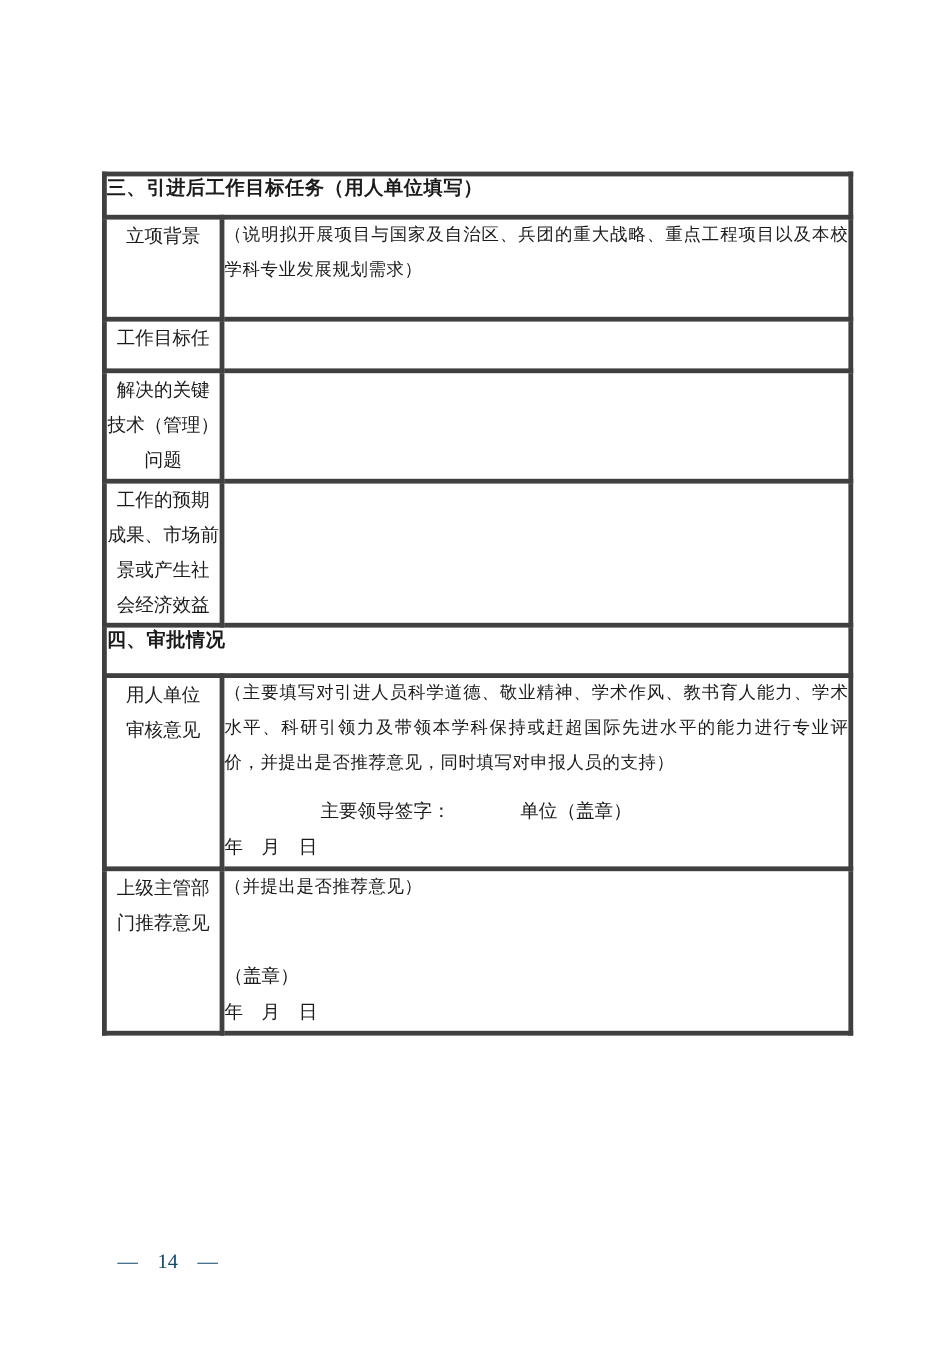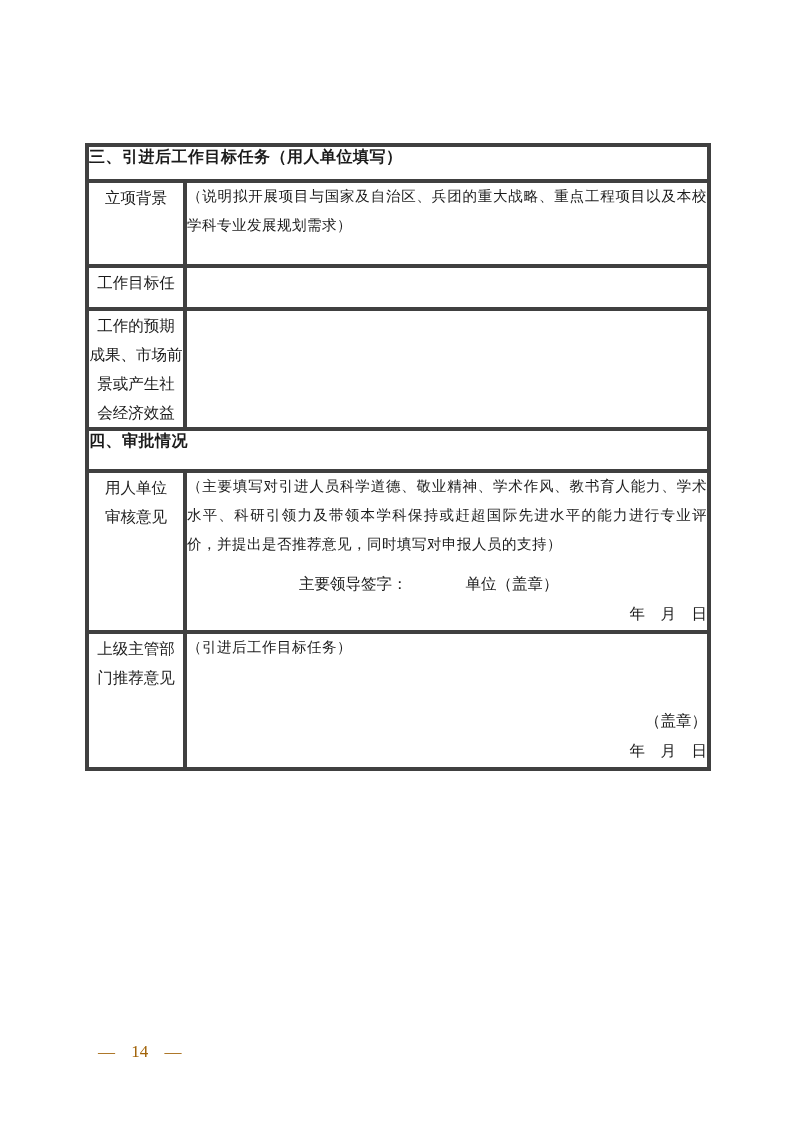--- a/index.html
+++ b/index.html
@@ -64,41 +64,41 @@
   .h-r4 { height: 43px; }
   .h-r5 { height: 92px; }
   .h-r6 { height: 99px; }
   .h-r7 { height: 42px; }
   .h-r8 { height: 155px; }
   .h-r9 { height: 131px; }
 
   .sig-line {
     display: flex;
     align-items: flex-start;
-    margin-left: 112px;
+    margin-left: 80px;
     margin-top: 10px;
     font-size: 15.5px;
     line-height: 30px;
     white-space: nowrap;
   }
   .sig-gap { display: inline-block; width: 58px; }
   .center-line {
-    text-align: right;
+    text-align: left;
     font-size: 15.5px;
     line-height: 30px;
   }
   .seal-offset { margin-top: 44px; }
 
   .page-number {
     position: absolute;
     left: 98px;
     top: 1042px;
     font-size: 17px;
     word-spacing: 12px;
-    color: #a16207;
+    color: #0c4a6e;
   }
 </style>
 </head>
 <body>
 
 <div class="page">
 
   <table class="form">
     <colgroup>
         <col class="c1">
@@ -118,20 +118,28 @@
     </tr>
 
 
     <tr class="h-r4">
       <td class="label">工作目标任</td>
       <td class="content">
         <div class="hint"></div>
       </td>
     </tr>
 
+    <tr class="h-r5">
+      <td class="label">解决的关键
+技术（管理）
+问题</td>
+      <td class="content">
+        <div class="hint"></div>
+      </td>
+    </tr>
 
     <tr class="h-r6">
       <td class="label">工作的预期
 成果、市场前
 景或产生社
 会经济效益</td>
       <td class="content">
         <div class="hint"></div>
       </td>
     </tr>
@@ -151,21 +159,21 @@
           <span>单位（盖章）</span>
         </div>
         <div class="center-line">年　月　日</div>
       </td>
     </tr>
 
     <tr class="h-r9">
       <td class="label">上级主管部
 门推荐意见</td>
       <td class="content">
-        <div class="hint">（引进后工作目标任务）</div>
+        <div class="hint">（并提出是否推荐意见）</div>
         <div class="center-line seal-offset">（盖章）</div>
         <div class="center-line">年　月　日</div>
       </td>
     </tr>
 
   </tbody>
     </table>
 
   <div class="page-number">— 14 —</div>
 

